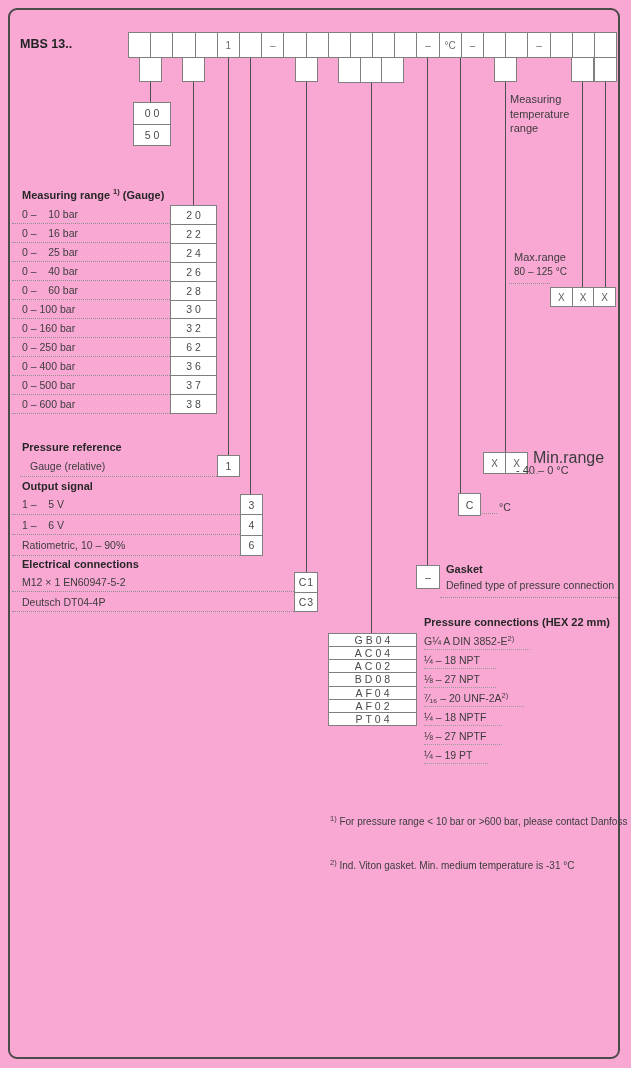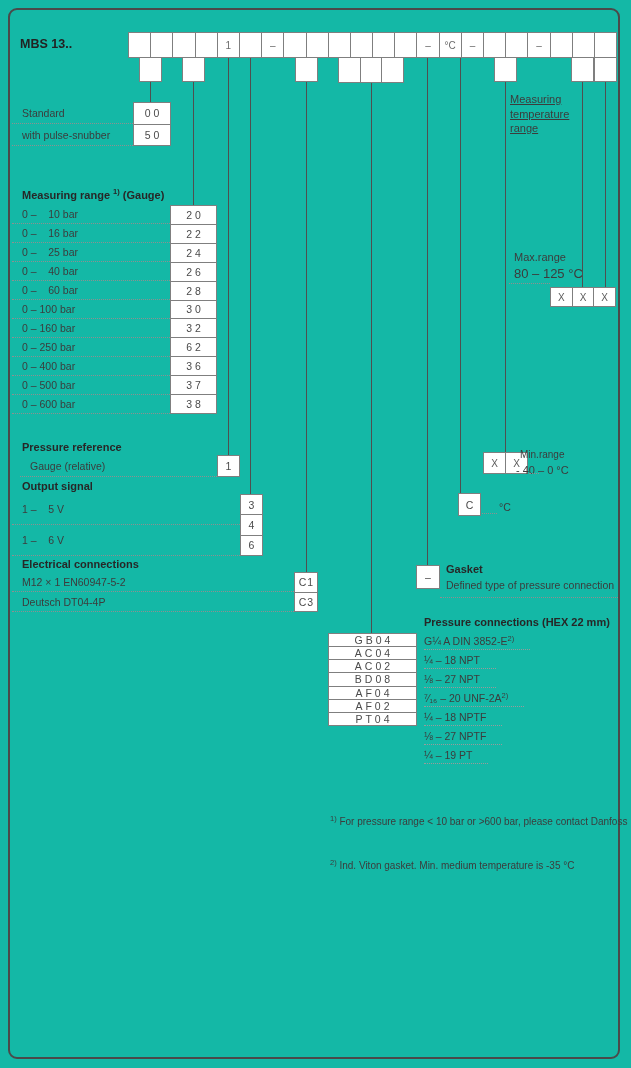--- a/index.html
+++ b/index.html
@@ -1,16 +1,16 @@
 <!DOCTYPE html>
 <html><head>
 <meta charset="utf-8">
 <style>
   html,body{margin:0;padding:0;background:#e8e8e8;}
-  .canvas{position:relative;width:631px;height:1068px;background:#14b8a6;
+  .canvas{position:relative;width:631px;height:1068px;background:#f9a8d4;
           font-family:"Liberation Sans",sans-serif;color:#3c3c3c;overflow:hidden;}
   .abs{position:absolute;box-sizing:border-box;}
   .frame{left:8px;top:8px;width:612px;height:1051px;border:2px solid #4a4a4a;border-radius:9px;}
   .title{font-weight:bold;font-size:12.5px;color:#222;}
 
   
   .code-row{left:128px;top:32px;width:489px;height:26px;display:flex;border:1px solid #7f7f7f;background:#fff;}
   .ccell{flex:1;border-right:1px solid #7f7f7f;display:flex;align-items:center;justify-content:center;
          font-size:10px;color:#6b6b6b;}
   .ccell:last-child{border-right:none;}
@@ -172,26 +172,20 @@
   <div class="abs vline" style="left:228px;top:58px;height:397px;"></div>
   <div class="abs vline" style="left:250px;top:58px;height:436px;"></div>
   <div class="abs vline" style="left:306px;top:82px;height:490px;"></div>
   <div class="abs vline" style="left:371px;top:83px;height:550px;"></div>
   <div class="abs vline" style="left:427px;top:58px;height:507px;"></div>
   <div class="abs vline" style="left:460px;top:58px;height:435px;"></div>
   <div class="abs vline" style="left:505px;top:82px;height:370px;"></div>
   <div class="abs vline" style="left:582px;top:82px;height:205px;"></div>
   <div class="abs vline" style="left:605px;top:82px;height:205px;"></div>
 
-  <div class="abs lrows" style="left:12px;top:102px;width:121px;height:44px;">
-
-      <div class="lrow"><span>Standard</span></div>
-
-      <div class="lrow"><span>with pulse-snubber</span></div>
-    </div>
   <div class="abs bcol" style="left:133px;top:102px;width:38px;height:44px;">
 
       <div class="brow">
         <span>00</span>
       </div>
 
       <div class="brow">
         <span>50</span>
       </div>
     </div>
@@ -276,20 +270,21 @@
       <span>1</span>
     </div>
 
   <div class="abs sect-title" style="left:22px;top:480px;">Output signal</div>
   <div class="abs lrows" style="left:12px;top:494px;width:228px;height:62px;">
 
       <div class="lrow"><span>1 –    5 V</span></div>
 
       <div class="lrow"><span>1 –    6 V</span></div>
 
+      <div class="lrow"><span>Ratiometric, 10 – 90%</span></div>
     </div>
   <div class="abs bcol" style="left:240px;top:494px;width:23px;height:62px;">
 
       <div class="brow tight">
         <span>3</span>
       </div>
 
       <div class="brow tight">
         <span>4</span>
       </div>
@@ -379,26 +374,26 @@
 
       <div class="desc-row">
         <span class="u"><span>⅛ – 27 NPTF</span><sup></sup></span>
       </div>
 
       <div class="desc-row">
         <span class="u"><span>¼ – 19 PT</span><sup></sup></span>
       </div>
     </div>
 
-  <div class="abs plain prewrap" style="left:510px;top:92px;line-height:14.5px;font-size:11px;text-decoration:underline;">Measuring
+  <div class="abs plain prewrap" style="left:510px;top:92px;line-height:14.5px;font-size:11px;">Measuring
 temperature
 range</div>
 
   <div class="abs plain" style="left:514px;top:251px;font-size:11px;">Max.range</div>
-  <div class="abs plain" style="left:514px;top:266px;font-size:13px;">80 – 125 °C</div>
+  <div class="abs plain" style="left:514px;top:266px;font-size:10px;">80 – 125 °C</div>
   <div class="abs dots" style="left:509px;top:283px;width:41px;"></div>
   <div class="abs xrow" style="left:550px;top:287px;width:66px;height:20px;">
 
       <div class="xcell">
         <span>X</span>
       </div>
 
       <div class="xcell">
         <span>X</span>
       </div>
@@ -411,27 +406,27 @@
   <div class="abs xrow" style="left:483px;top:452px;width:45px;height:22px;">
 
       <div class="xcell">
         <span>X</span>
       </div>
 
       <div class="xcell">
         <span>X</span>
       </div>
     </div>
-  <div class="abs plain" style="left:520px;top:449px;font-size:10px;">Min.range</div>
+  <div class="abs plain" style="left:533px;top:449px;font-size:16px;">Min.range</div>
   <div class="abs plain" style="left:516px;top:464px;font-size:11px;">- 40 – 0 °C</div>
   <div class="abs dots" style="left:529px;top:473px;width:10px;"></div>
 
   <div class="abs cbox" style="left:458px;top:493px;width:23px;height:23px;">
       <span>C</span>
     </div>
   <div class="abs dots" style="left:482px;top:513px;width:15px;"></div>
   <div class="abs plain" style="left:499px;top:501px;">°C</div>
 
   <div class="abs note" style="left:330px;top:786px;">
     <div><sup>1)</sup><span> For pressure range &lt; 10 bar or &gt;600 bar, please contact Danfoss</span></div>
-    <div><sup>2)</sup><span> Ind. Viton gasket. Min. medium temperature is -35 °C</span></div>
+    <div><sup>2)</sup><span> Ind. Viton gasket. Min. medium temperature is -31 °C</span></div>
   </div>
 </div>
 
 </body></html>

